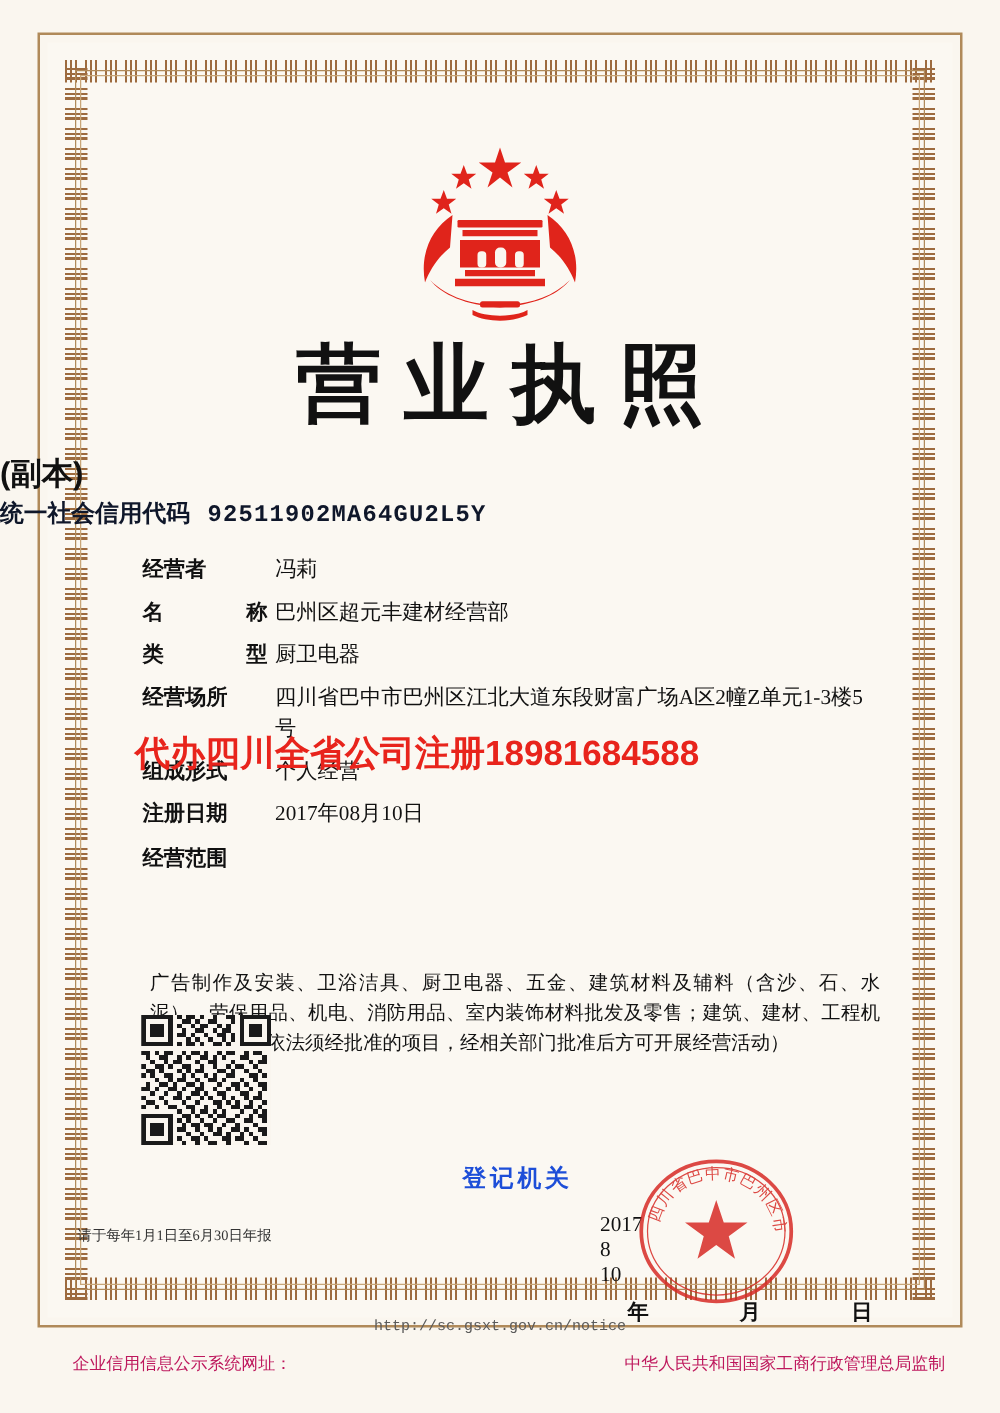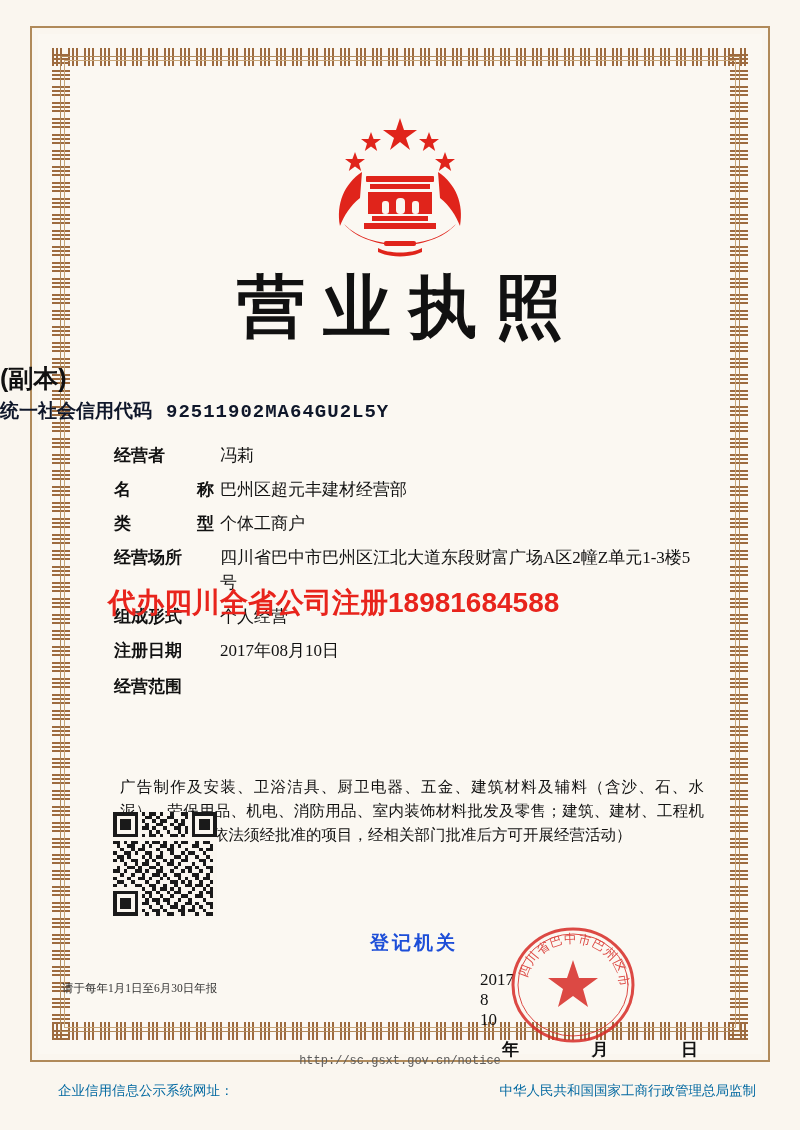--- a/index.html
+++ b/index.html
@@ -254,21 +254,21 @@
     color: #5b5b5b;
   }
   .footer {
     position: absolute;
     left: 58px;
     right: 44px;
     bottom: 30px;
     display: flex;
     justify-content: space-between;
     font-size: 13.5px;
-    color: #0369a1;
+    color: #be185d;
   }
 
   
   .watermark {
     position: absolute;
     left: 108px;
     top: 584px;
     font-family: "Liberation Sans", "DejaVu Sans", sans-serif;
     font-size: 28px;
     font-weight: bold;
@@ -345,21 +345,21 @@
         <span>称</span>
       </div>
       <div class="val">巴州区超元丰建材经营部</div>
     </div>
 
     <div class="row">
       <div class="lbl spread">
         <span>类</span>
         <span>型</span>
       </div>
-      <div class="val">个体工商户</div>
+      <div class="val">厨卫电器</div>
     </div>
 
     <div class="row site">
       <div class="lbl">经营场所</div>
       <div class="val">四川省巴中市巴州区江北大道东段财富广场A区2幢Z单元1-3楼5号</div>
     </div>
 
     <div class="row">
       <div class="lbl">组成形式</div>
       <div class="val">个人经营</div>

